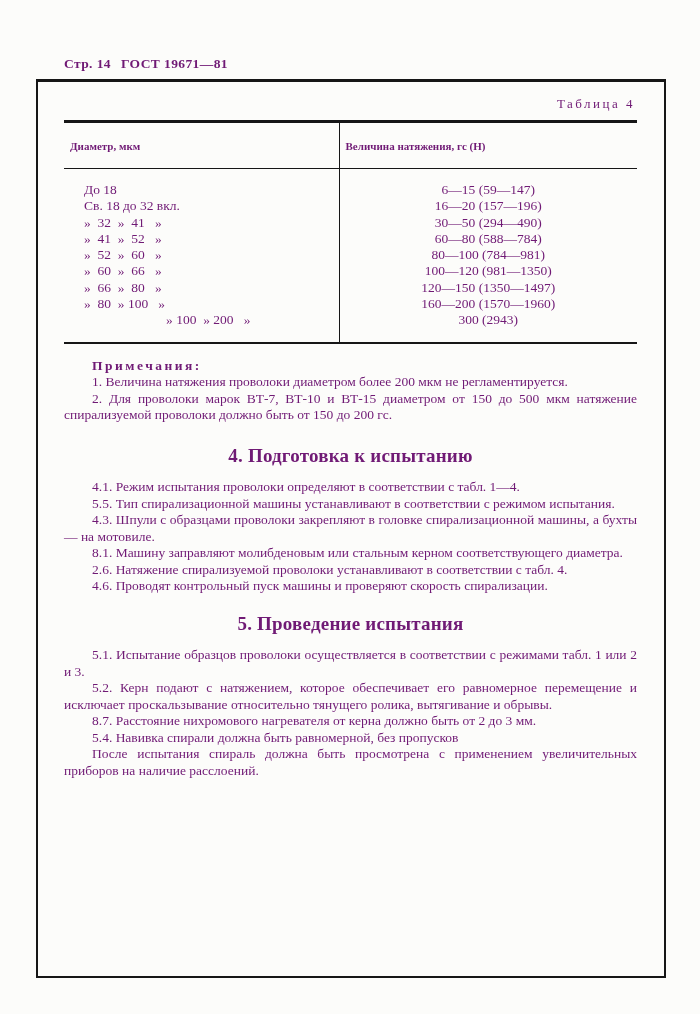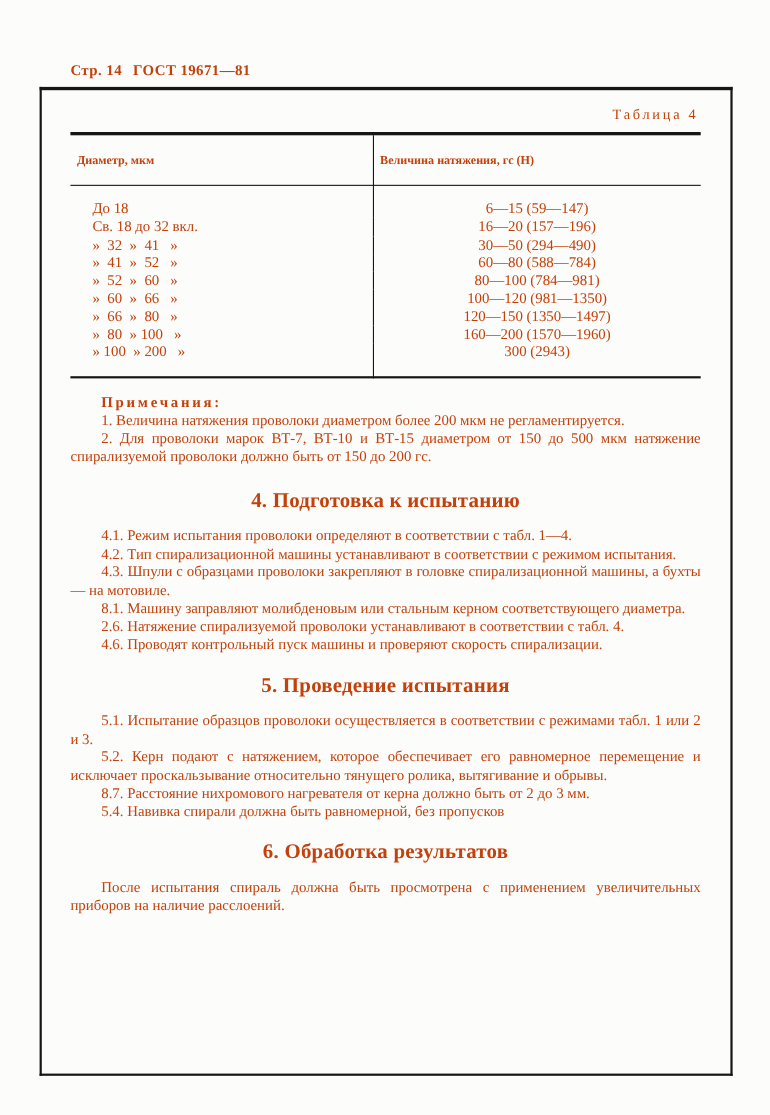--- a/index.html
+++ b/index.html
@@ -3,21 +3,21 @@
 <meta charset="utf-8">
 <style>
   * { margin: 0; padding: 0; box-sizing: border-box; }
   html, body { background: #d9d9d9; }
   .page {
     position: relative;
     width: 700px;
     height: 1014px;
     margin: 0 auto;
     background: #fcfcfa;
-    color: #c2410c;
+    color: #701a75;
     font-family: "Liberation Serif", serif;
     overflow: hidden;
   }
   .page-header {
     position: absolute;
     top: 56px;
     left: 64px;
     font-size: 13.5px;
     font-weight: bold;
     letter-spacing: 0.4px;
@@ -65,21 +65,21 @@
     font-size: 13.5px;
     line-height: 16.3px;
     padding: 0 6px;
   }
   table.spec td.c-d {
     padding-left: 20px;
     white-space: pre;
   }
   table.spec td.c-t { text-align: center; }
   table.spec tbody tr:first-child td { padding-top: 13px; }
-  table.spec tbody tr:last-child td  { padding-bottom: 13px; }
+  table.spec tbody tr:last-child td  { padding-bottom: 13px; text-align: center; }
 
   .notes { margin-top: 14px; }
   .notes-title {
     letter-spacing: 2.5px;
     text-indent: 28px;
     font-weight: bold;
   }
   p.para {
     text-align: justify;
     text-indent: 28px;
@@ -159,29 +159,28 @@
     </table>
 
     <div class="notes">
       <div class="notes-title">Примечания:</div>
       <p class="para">1. Величина натяжения проволоки диаметром более 200 мкм не регламентируется.</p>
       <p class="para">2. Для проволоки марок ВТ-7, ВТ-10 и ВТ-15 диаметром от 150 до 500 мкм натяжение спирализуемой проволоки должно быть от 150 до 200 гс.</p>
     </div>
 
     <div class="section-heading">4. Подготовка к испытанию</div>
     <p class="para">4.1. Режим испытания проволоки определяют  в соответствии с табл. 1—4.</p>
-    <p class="para">4.2. Тип спирализационной машины устанавливают в соответствии с режимом испытания.</p>
+    <p class="para">5.5. Тип спирализационной машины устанавливают в соответствии с режимом испытания.</p>
     <p class="para">4.3. Шпули с образцами проволоки закрепляют в головке  спирализационной машины, а бухты — на мотовиле.</p>
     <p class="para">8.1. Машину заправляют молибденовым или стальным керном  соответствующего диаметра.</p>
     <p class="para">2.6. Натяжение спирализуемой проволоки устанавливают в соответствии с табл. 4.</p>
     <p class="para">4.6. Проводят контрольный пуск машины и проверяют скорость спирализации.</p>
 
     <div class="section-heading">5. Проведение испытания</div>
     <p class="para">5.1. Испытание образцов проволоки осуществляется в соответствии с режимами табл. 1 или 2 и 3.</p>
     <p class="para">5.2. Керн подают с натяжением, которое обеспечивает его равномерное перемещение и исключает проскальзывание относительно тянущего ролика, вытягивание и обрывы.</p>
     <p class="para">8.7. Расстояние нихромового нагревателя от керна должно быть от 2 до 3 мм.</p>
     <p class="para">5.4. Навивка спирали должна быть равномерной, без пропусков</p>
 
-    <div class="section-heading">6. Обработка результатов</div>
     <p class="para">После испытания спираль должна быть просмотрена с применением увеличительных приборов на наличие расслоений.</p>
 
   </div>
 </div>
 
 </body></html>

